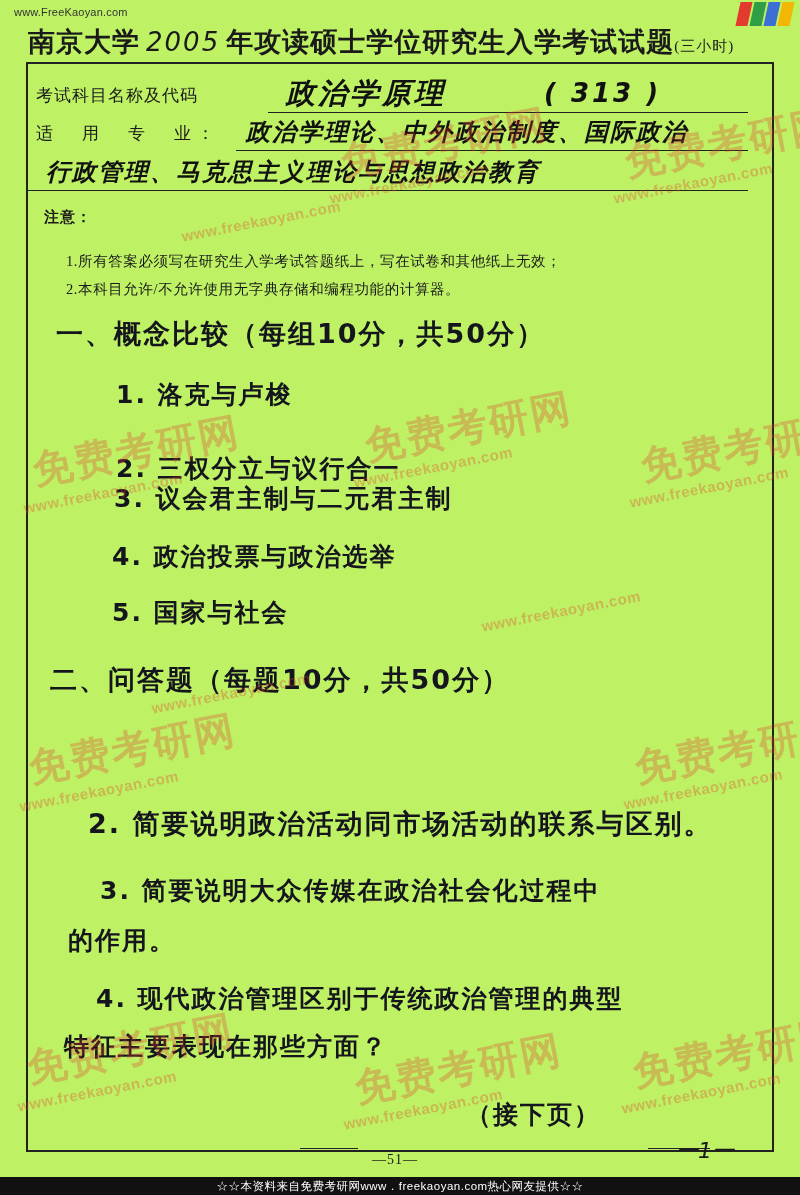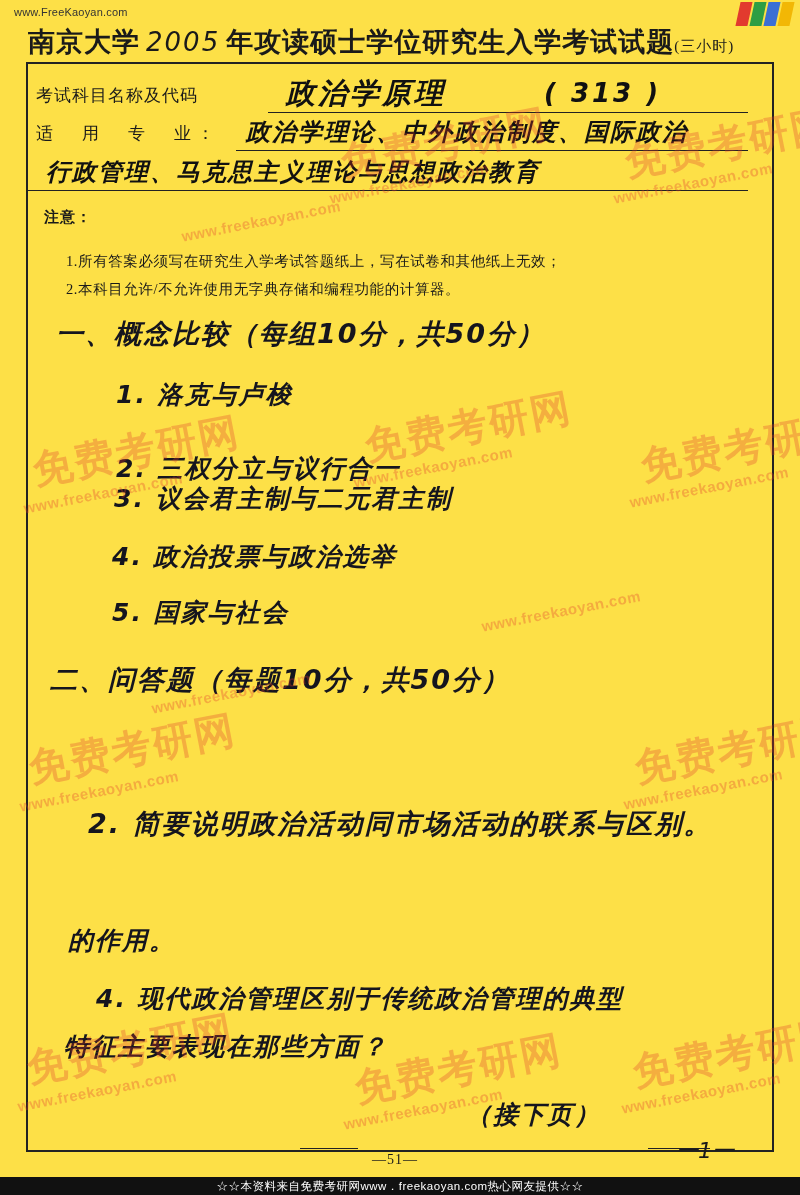--- a/index.html
+++ b/index.html
@@ -12,21 +12,21 @@
     height: 1195px;
     position: relative;
     overflow: hidden;
     font-family: "Liberation Serif", serif;
     color: #1a1a1a;
   }
 
   .page {
     position: absolute;
     inset: 0;
-    background: #fde047;
+    background: #bef264;
     padding-left: 33px;
   }
 
   
   .top-url {
     position: absolute;
     left: 14px;
     top: 6px;
     font-family: "Liberation Sans", sans-serif;
     font-size: 11px;
@@ -160,21 +160,20 @@
 
   
   .body-hand {
     position: absolute;
     left: 0; top: 0; right: 0; bottom: 0;
     pointer-events: none;
   }
   .hline {
     position: absolute;
     font-family: "DejaVu Sans", sans-serif;
-    font-style: italic;
     font-weight: 600;
     color: #15151e;
     letter-spacing: 2px;
     white-space: nowrap;
     text-align: right;
   }
 
   
   .page-num {
     position: absolute;
@@ -274,20 +273,21 @@
   <div class="body-hand">
     <div class="hline" style="left:56px;  top:316px; font-size:27px;">一、概念比较（每组10分，共50分）</div>
     <div class="hline" style="left:116px; top:378px; font-size:25px;">1. 洛克与卢梭</div>
     <div class="hline" style="left:116px; top:426px; font-size:25px;margin-top:26px;">2. 三权分立与议行合一</div>
     <div class="hline" style="left:114px; top:482px; font-size:25px;">3. 议会君主制与二元君主制</div>
     <div class="hline" style="left:112px; top:540px; font-size:25px;">4. 政治投票与政治选举</div>
     <div class="hline" style="left:112px; top:596px; font-size:25px;">5. 国家与社会</div>
 
     <div class="hline" style="left:50px;  top:662px; font-size:27px;">二、问答题（每题10分，共50分）</div>
     <div class="hline" style="left:88px;  top:806px; font-size:27px;">2. 简要说明政治活动同市场活动的联系与区别。</div>
+    <div class="hline" style="left:100px; top:874px; font-size:25px;">3. 简要说明大众传媒在政治社会化过程中</div>
     <div class="hline" style="left:68px;  top:924px; font-size:25px;">的作用。</div>
     <div class="hline" style="left:96px;  top:982px; font-size:25px;">4. 现代政治管理区别于传统政治管理的典型</div>
     <div class="hline" style="left:64px;  top:1030px; font-size:25px;">特征主要表现在那些方面？</div>
     <div class="hline" style="left:418px; top:1098px; font-size:25px;margin-left:48px;">（接下页）</div>
   </div>
 
   <div class="wm wm-big wm-rot" style="left:28px;  top:444px;">免费考研网</div>
   <div class="wm wm-small wm-rot" style="left:22px;  top:500px;">www.freekaoyan.com</div>
   <div class="wm wm-big wm-rot" style="left:24px;  top:742px;">免费考研网</div>
   <div class="wm wm-small wm-rot" style="left:18px;  top:798px;">www.freekaoyan.com</div>

